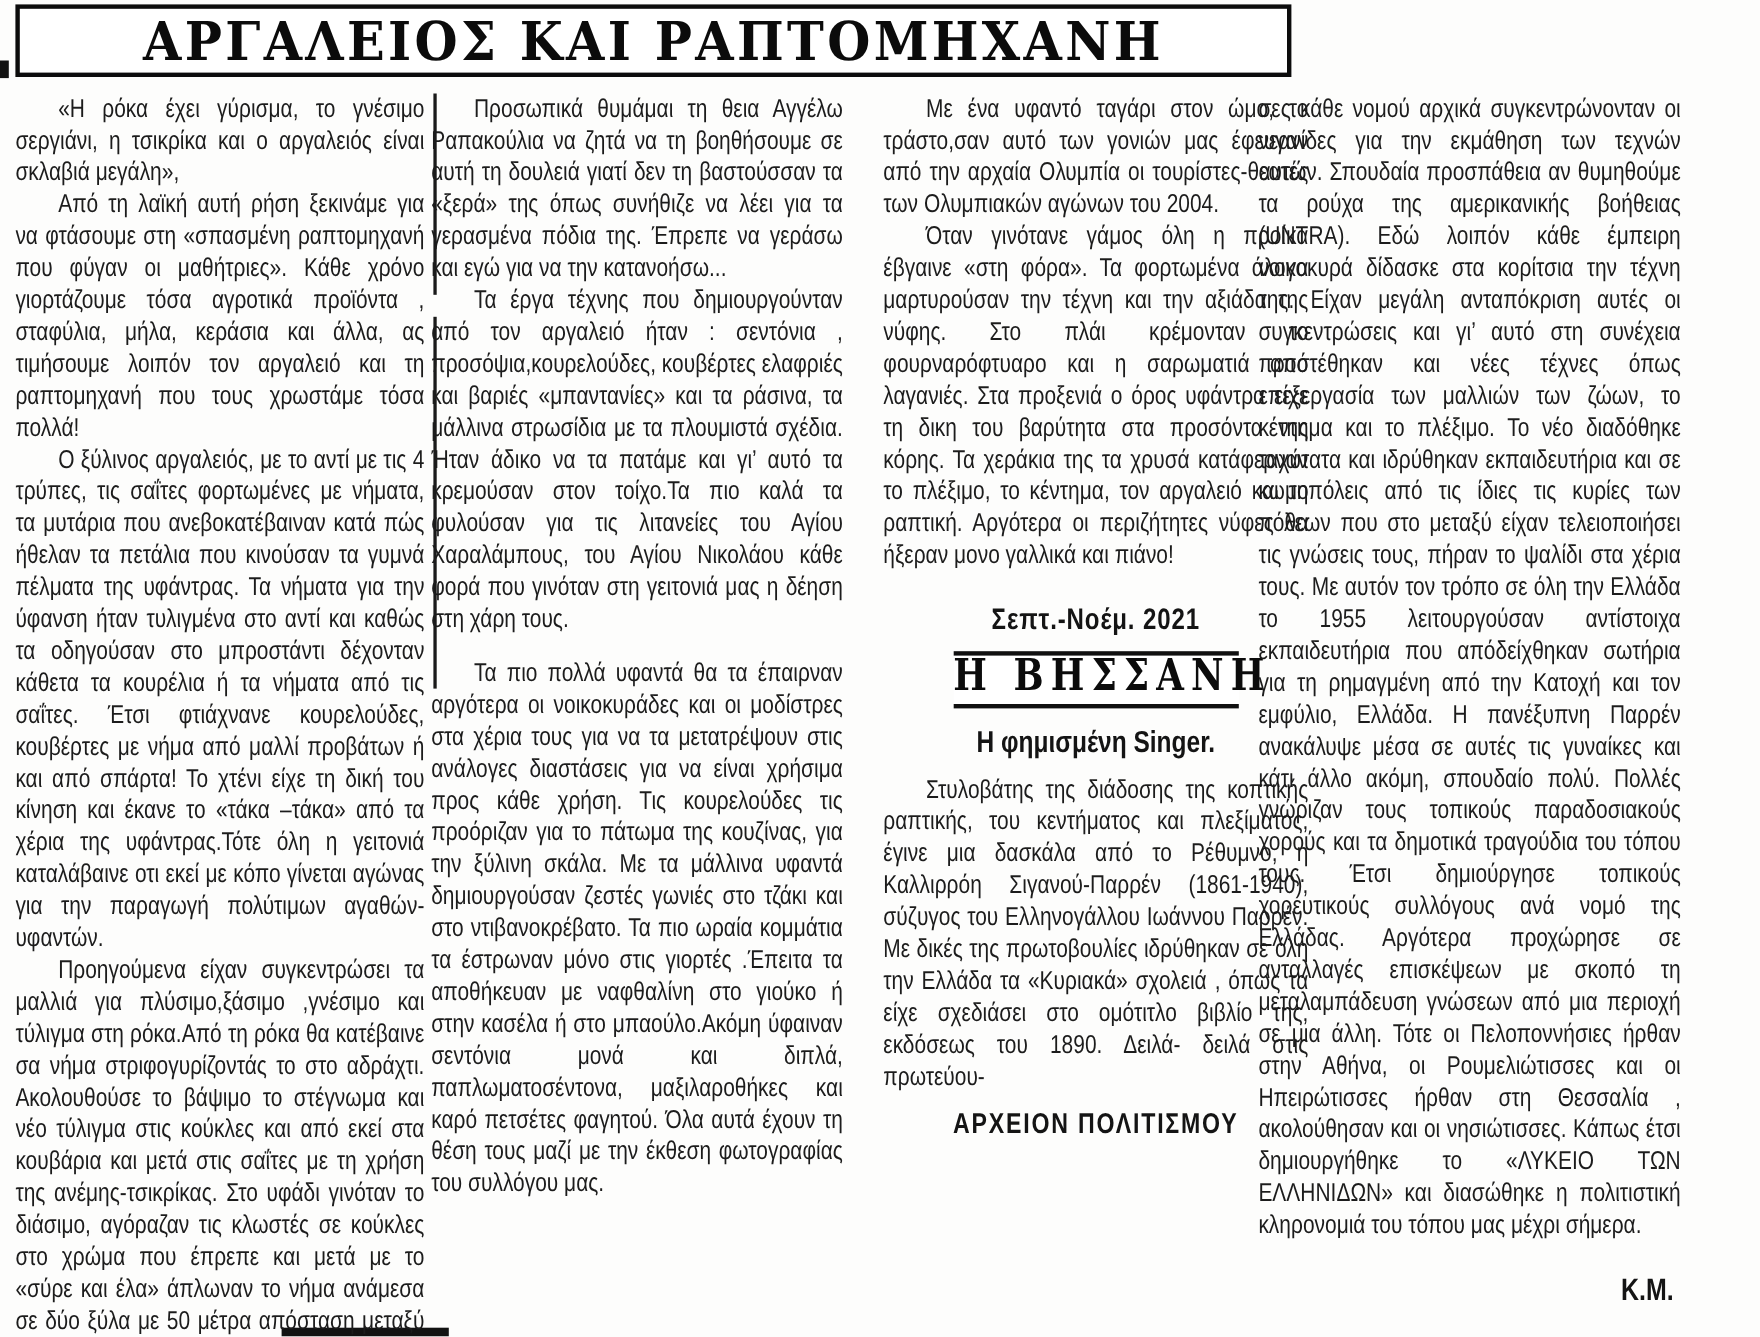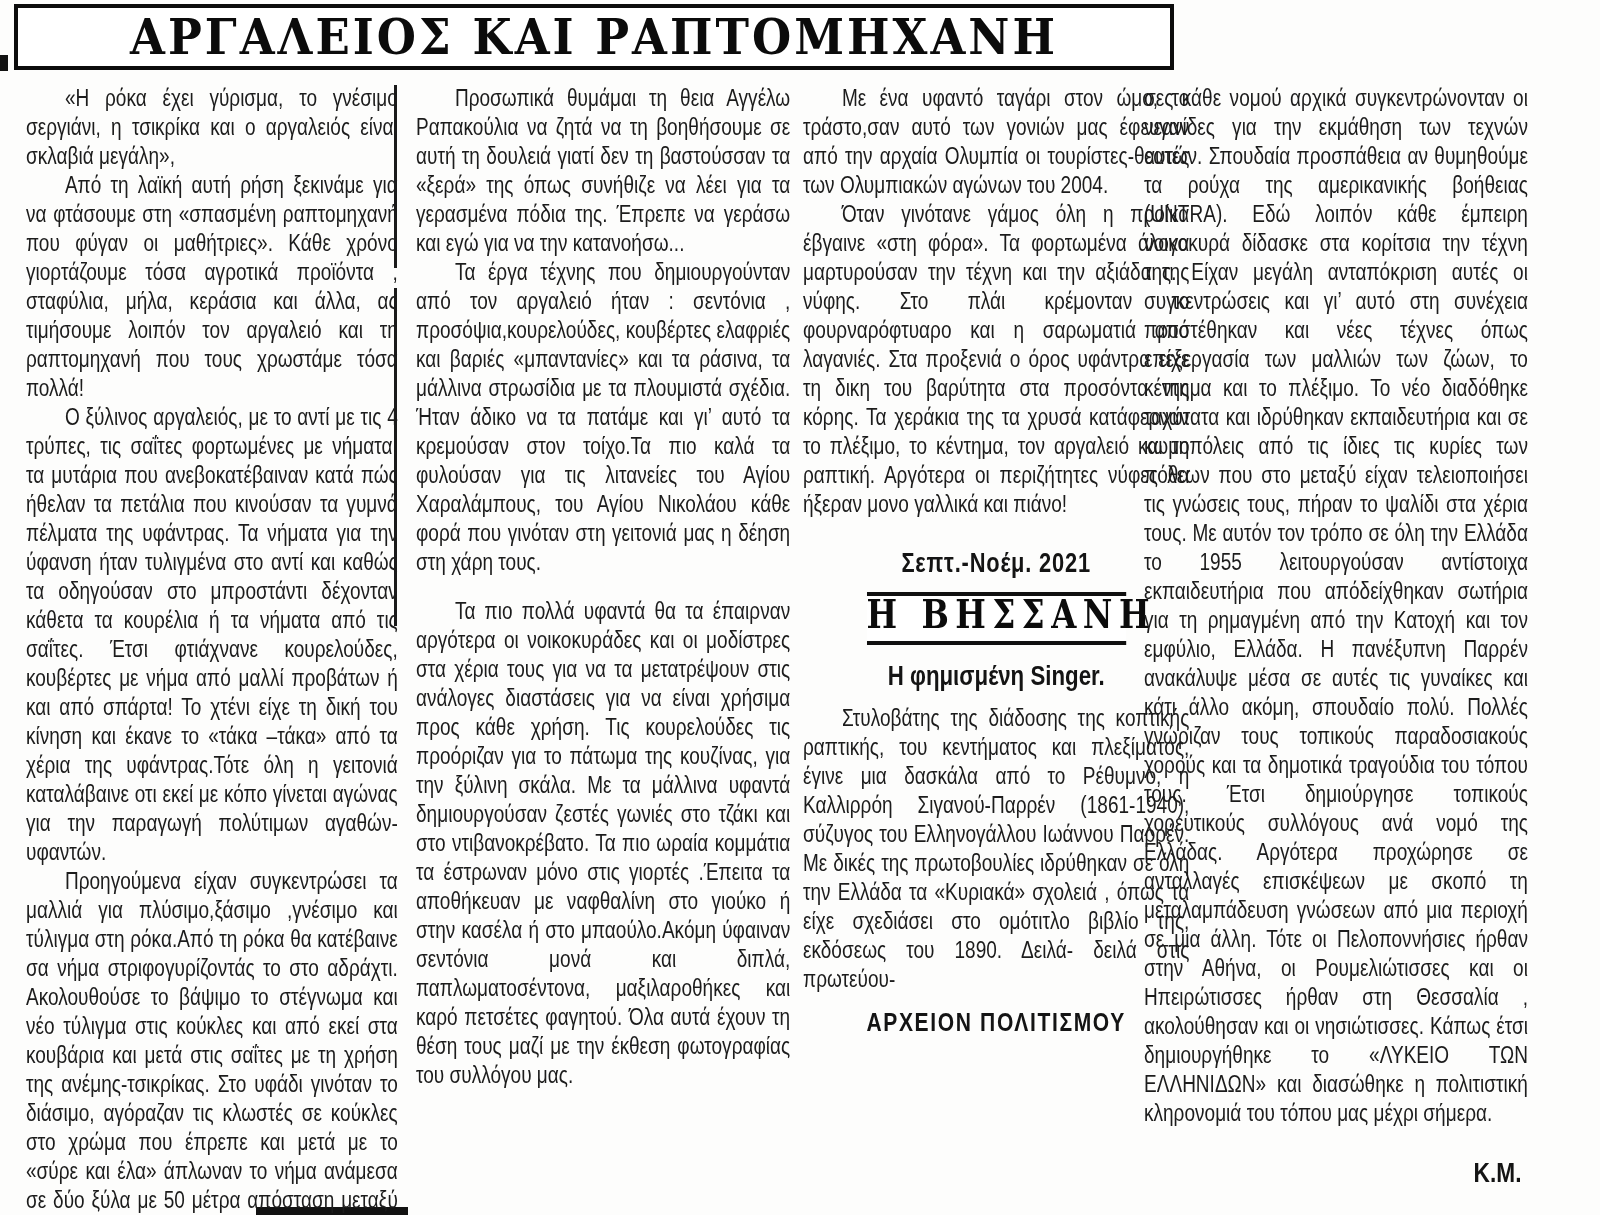--- a/index.html
+++ b/index.html
@@ -18,22 +18,22 @@
     display:flex;align-items:center;justify-content:center;
   }
   .title-box h1{
     margin:0;font-family:"DejaVu Serif",serif;font-weight:700;
     font-size:45px;letter-spacing:3px;white-space:nowrap;
     transform:scaleY(1.08);color:#0b0b0b;
   }
 
   
   .col{position:absolute;top:84px;height:1131px;overflow:hidden;}
-  .col1{left:26px;width:372px;}
-  .col2{left:416px;width:374px;}
+  .col1{left:14px;width:372px;}
+  .col2{left:392px;width:374px;}
   .col3{left:803px;width:386px;}
   .col4{left:1144px;width:384px;}
   .col-inner{
     transform:scaleX(0.81);transform-origin:0 0;
     font-size:23.5px;line-height:29px;text-align:justify;
     color:#1c1c1c;
   }
   .inner1{width:459px;}
   .inner2{width:462px;}
   .inner3{width:477px;}

